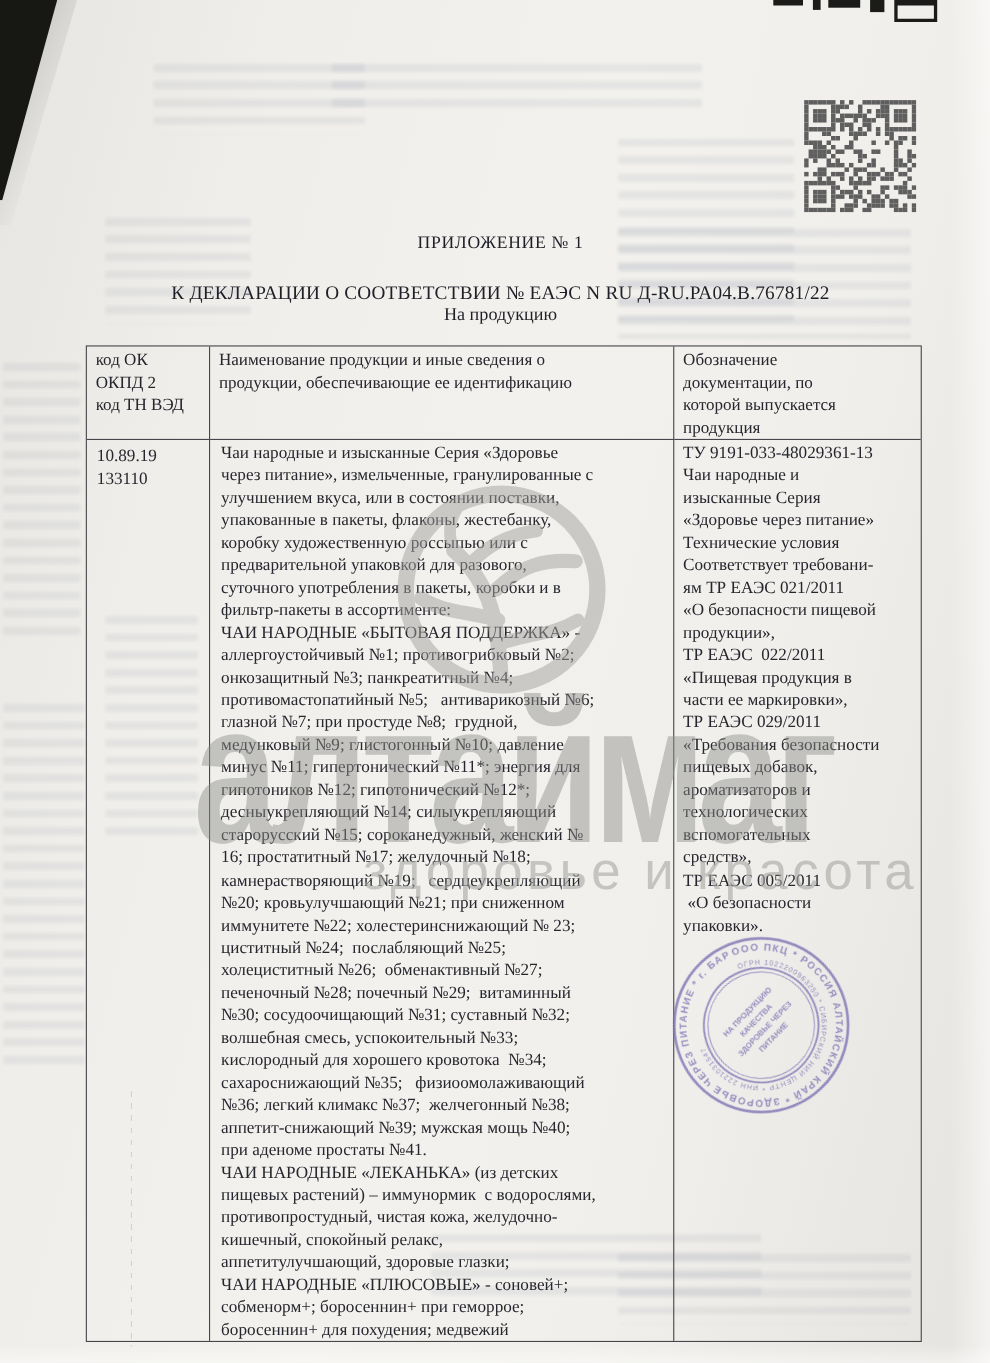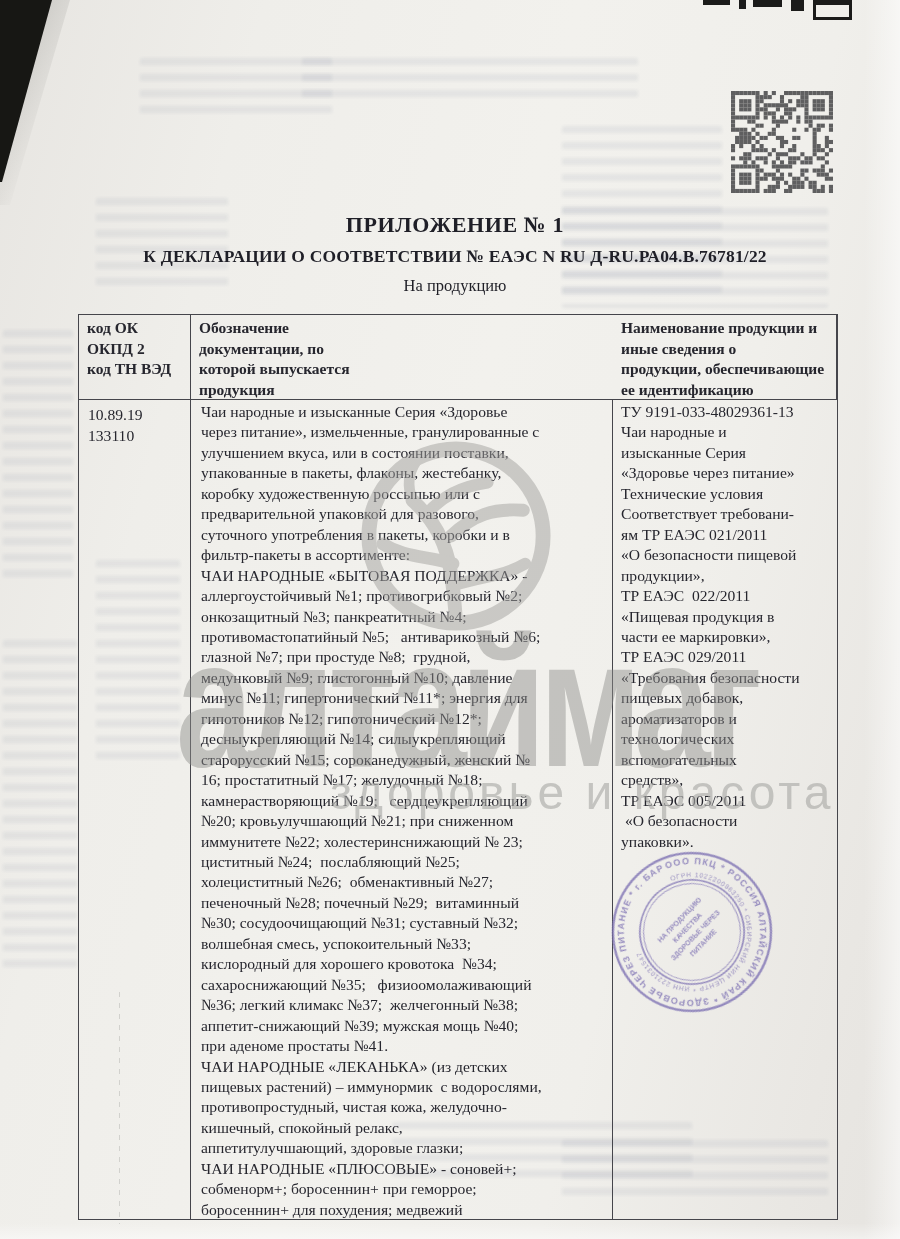--- a/index.html
+++ b/index.html
@@ -38,31 +38,31 @@
   .sm8{left:96px;top:560px;width:84px;height:200px;}
   .sm9{left:392px;top:1122px;width:300px;height:56px;}
   .sm10{left:562px;top:1140px;width:266px;height:64px;}
   .crease{position:absolute;left:119px;top:992px;width:1px;height:232px;opacity:.3;
         background:repeating-linear-gradient(180deg,#8a8a86 0 5px,transparent 5px 11px);}
   
   .qr{position:absolute;left:731px;top:91px;width:102px;height:102px;
       filter:blur(.35px) contrast(.92);opacity:.88;}
   
   .hline{position:absolute;left:60px;width:790px;text-align:center;color:#1f1f27;}
-  .t1{top:212px;font-weight:bold;font-size:22px;letter-spacing:.6px;}
-  .t2{top:246px;font-weight:bold;font-size:17.5px;letter-spacing:.2px;}
+  .t1{top:212px;font-weight:normal;font-size:16px;letter-spacing:.6px;}
+  .t2{top:256px;font-weight:normal;font-size:17.5px;letter-spacing:.2px;}
   .t3{top:276px;font-size:16.5px;}
   
   .doc-table{position:absolute;left:78px;top:314px;width:758px;height:904px;
       display:grid;grid-template-columns:112px 422px 224px;grid-template-rows:85px 1fr;
       border:1.6px solid #45454b;color:#26262e;}
   .cell{overflow:hidden;white-space:pre-wrap;}
   .c-r{border-right:1.6px solid #45454b;}
   .c-b{border-bottom:1.6px solid #45454b;}
-  .hcell{font-weight:bold;font-size:15.5px;line-height:20.5px;padding:3px 4px 0 8px;}
+  .hcell{font-weight:normal;font-size:15.5px;line-height:20.5px;padding:3px 4px 0 8px;}
   .bcell{font-size:15.6px;padding:2px 4px 0 9px;}
   .codes{line-height:21px;padding-top:4px;}
   .prod{line-height:20.45px;padding-left:10px;}
   .docs{line-height:20.45px;padding-left:8px;font-family:Liberation Serif, serif;}
   
   .wm{pointer-events:none;}
   .wm-leaf{position:absolute;left:357px;top:437px;width:198px;height:198px;opacity:.5;}
   .wm-brand{position:absolute;left:176px;top:612px;font-family:"Liberation Sans",sans-serif;
       font-weight:bold;font-size:138px;letter-spacing:-6px;color:#8e8e8b;opacity:.46;
       transform:scaleY(1.32);transform-origin:left top;line-height:1;}
@@ -419,26 +419,26 @@
       </svg></div>
 
   <div class="hline t1">ПРИЛОЖЕНИЕ № 1</div>
   <div class="hline t2">К ДЕКЛАРАЦИИ О СООТВЕТСТВИИ № ЕАЭС N RU Д-RU.РА04.В.76781/22</div>
   <div class="hline t3">На продукцию</div>
 
   <div class="doc-table">
     <div class="cell hcell c-r c-b">код ОК
 ОКПД 2
 код ТН ВЭД</div>
+    <div class="cell hcell c-r c-b">Наименование продукции и иные сведения о
+продукции, обеспечивающие ее идентификацию</div>
     <div class="cell hcell c-b">Обозначение
 документации, по
 которой выпускается
 продукция</div>
-    <div class="cell hcell c-r c-b">Наименование продукции и иные сведения о
-продукции, обеспечивающие ее идентификацию</div>
     <div class="cell bcell codes c-r">10.89.19
 133110</div>
     <div class="cell bcell prod c-r">Чаи народные и изысканные Серия «Здоровье
 через питание», измельченные, гранулированные с
 улучшением вкуса, или в состоянии поставки,
 упакованные в пакеты, флаконы, жестебанку,
 коробку художественную россыпью или с
 предварительной упаковкой для разового,
 суточного употребления в пакеты, коробки и в
 фильтр-пакеты в ассортименте:

